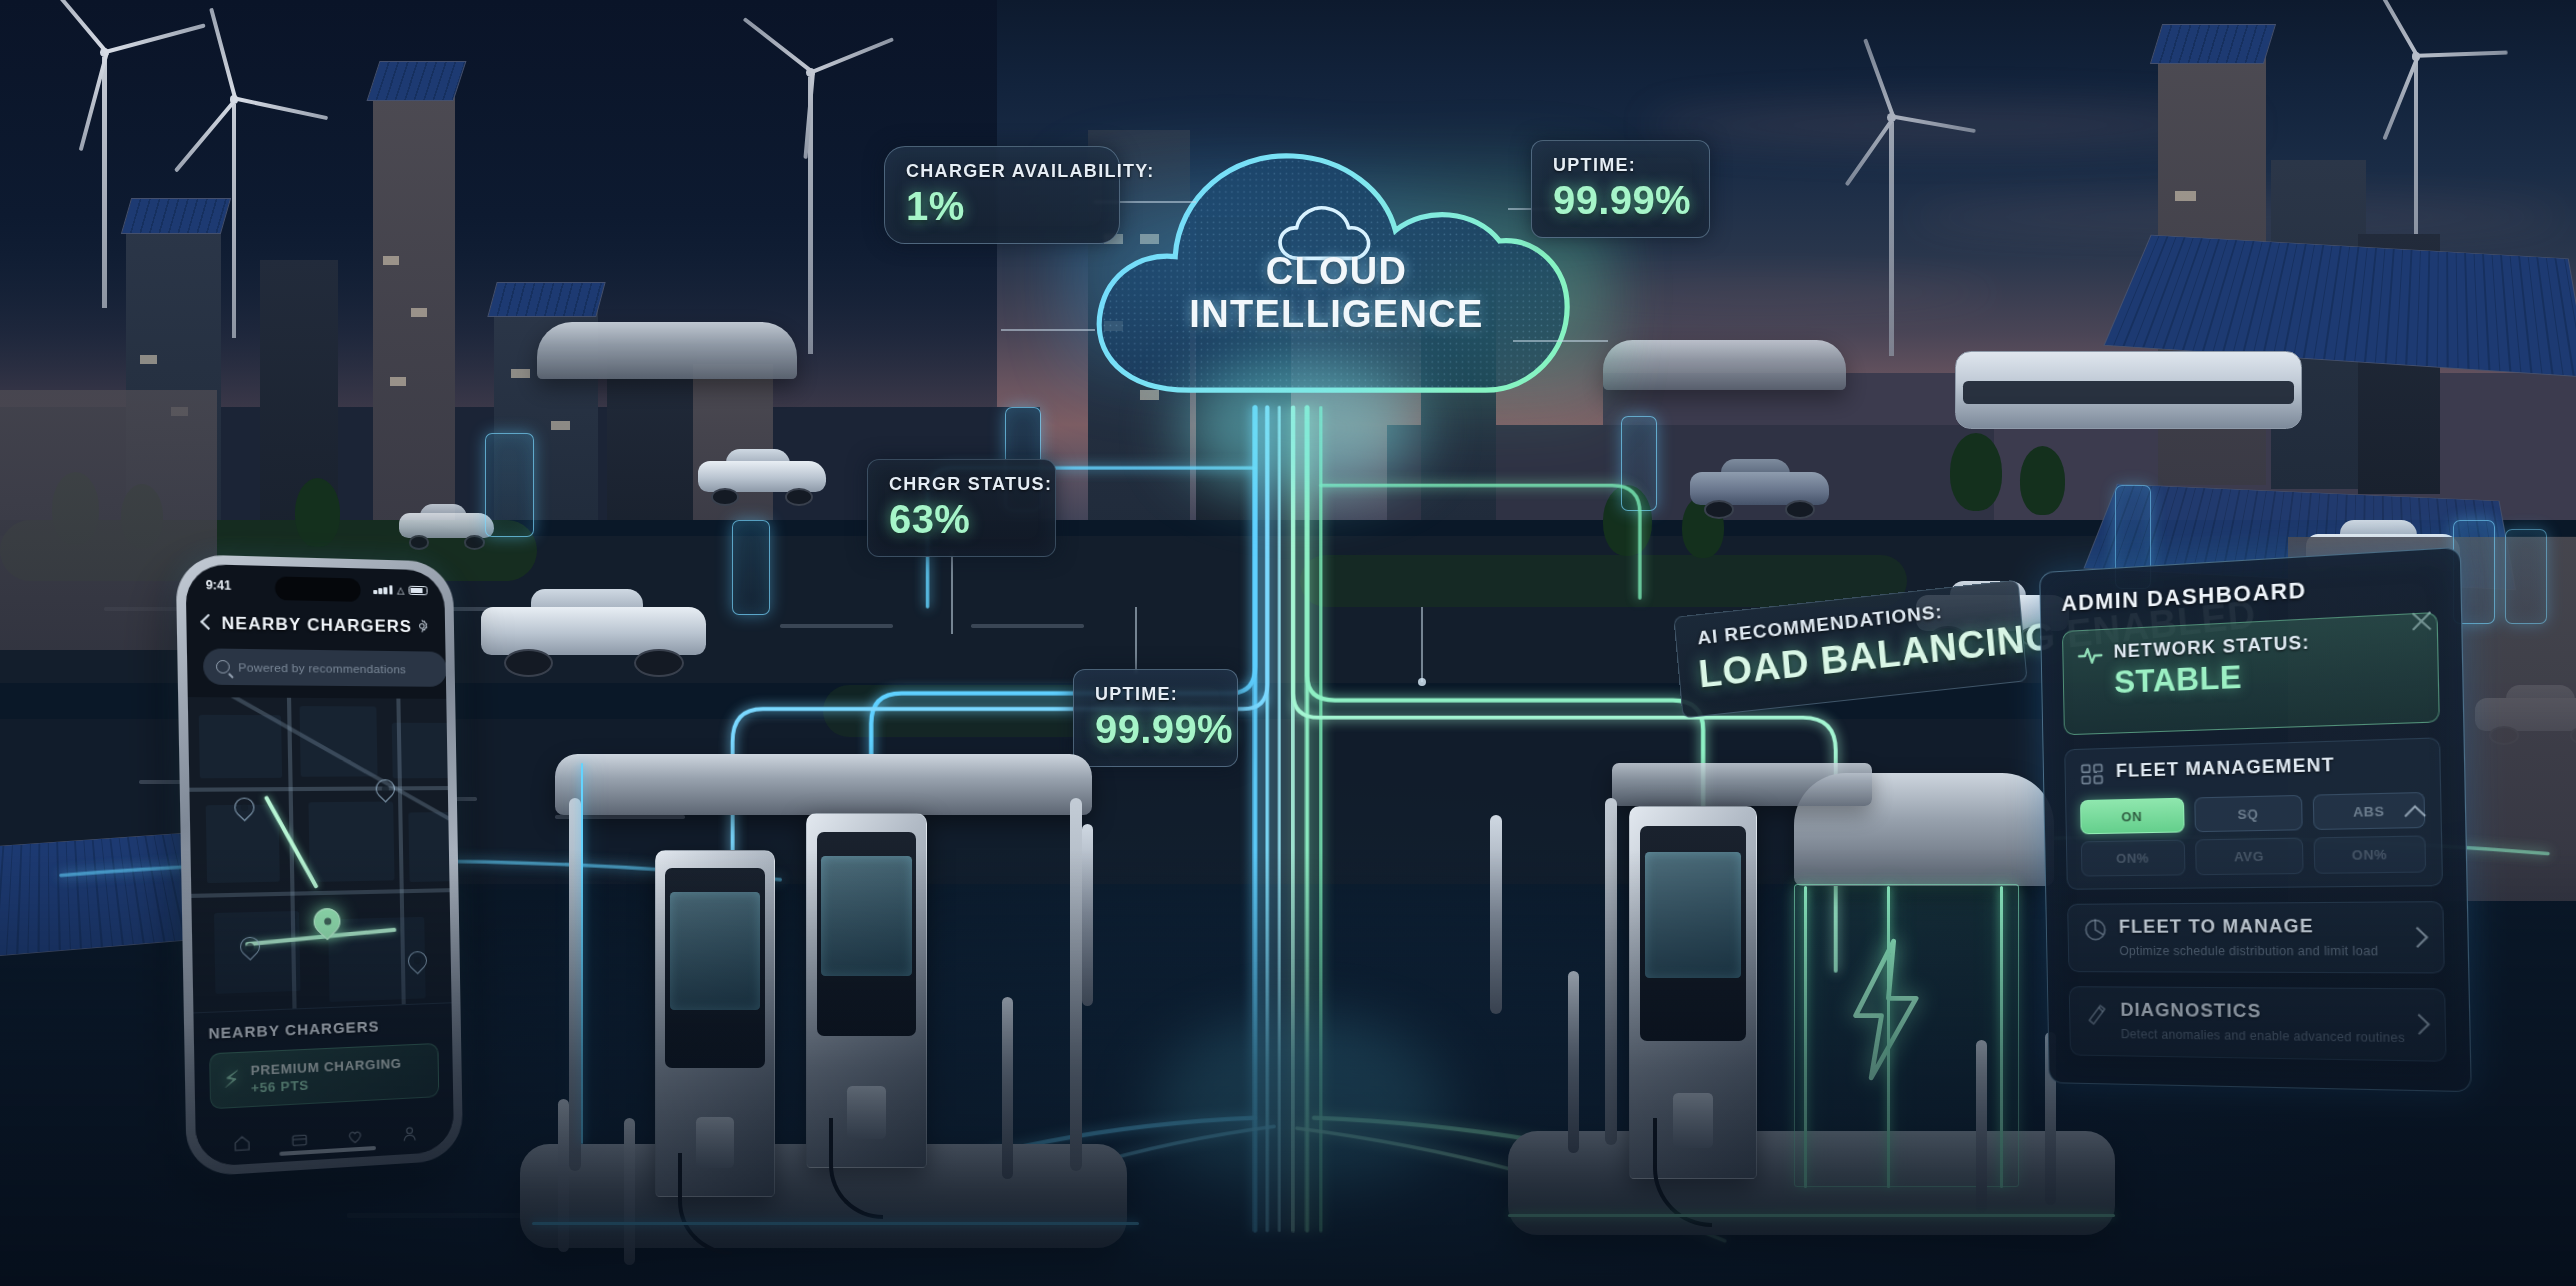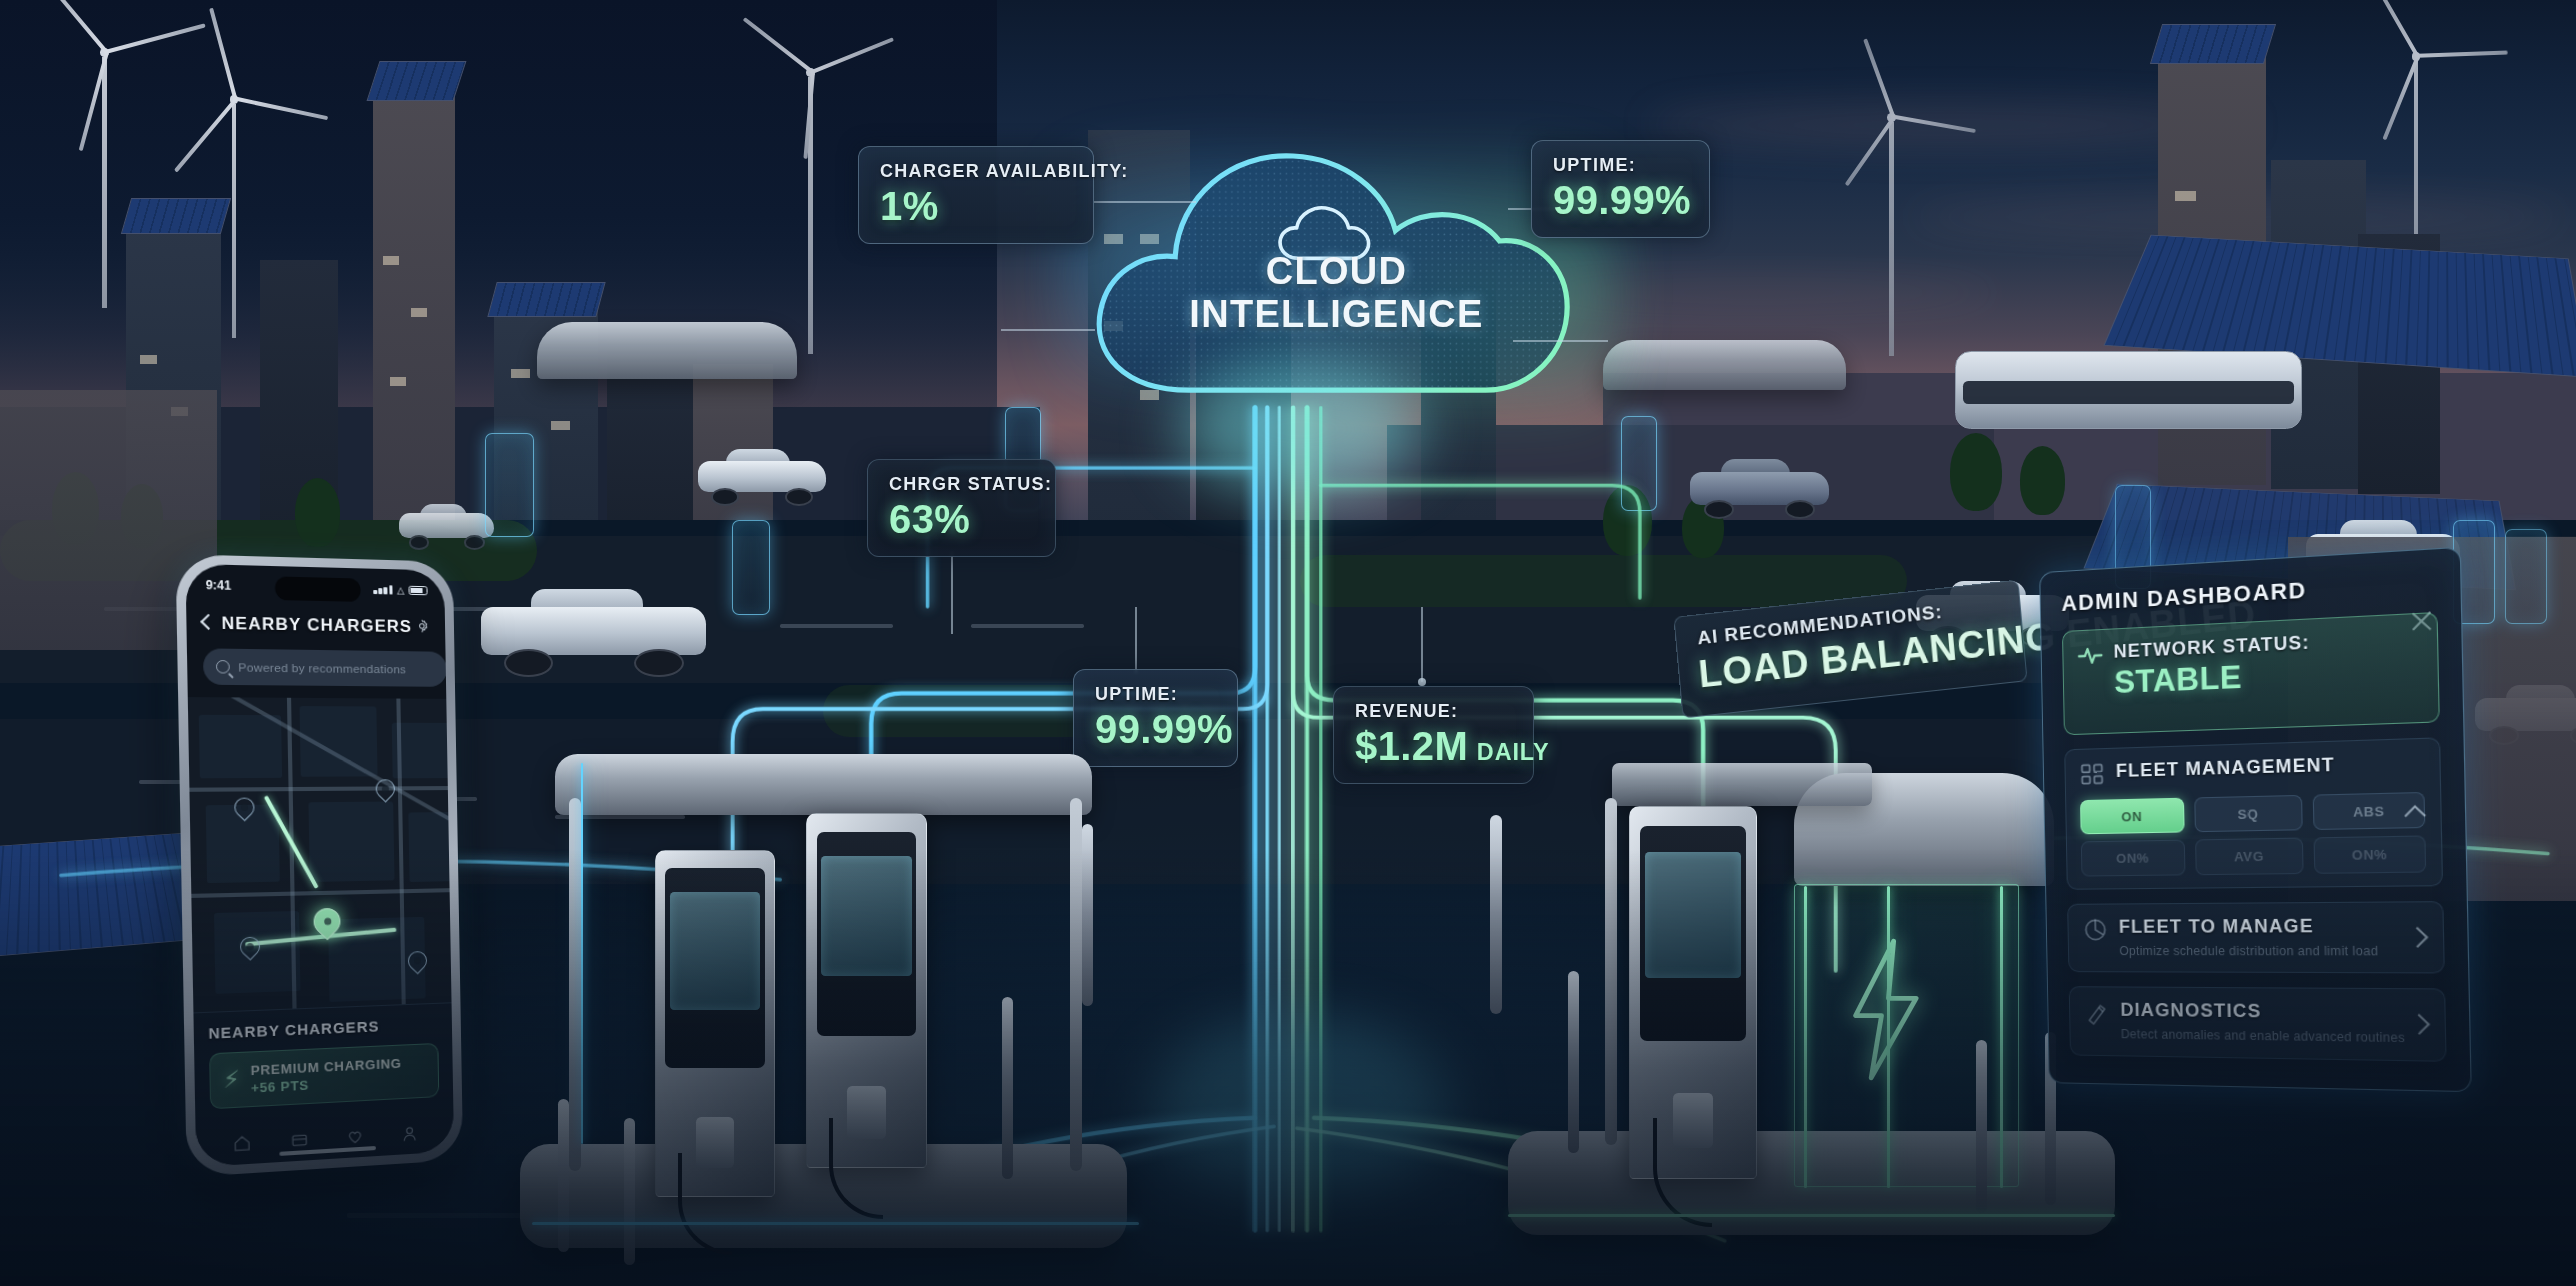--- a/index.html
+++ b/index.html
@@ -573,21 +573,21 @@
 
   <div class="leader" style="left:1094px;top:201px;width:102px;height:1.7px;"></div>
   <div class="leader" style="left:1001px;top:329px;width:94px;height:1.7px;"></div>
   <div class="leader" style="left:1508px;top:208px;width:97px;height:1.7px;"></div>
   <div class="leader" style="left:1513px;top:340px;width:95px;height:1.7px;"></div>
   <div class="leader" style="left:951px;top:551px;width:1.7px;height:83px;"></div>
   <div class="leader" style="left:1135px;top:607px;width:1.7px;height:66px;"></div>
   <div class="leader" style="left:1421px;top:607px;width:1.7px;height:75px;"></div>
   <div class="leader-dot" style="left:1418px;top:678px;"></div>
 
-  <div class="chip" style="left:858px;top:146px;width:236px;">
+  <div class="chip" style="left:884px;top:146px;width:236px;border-radius:21px;">
     <div class="k">CHARGER AVAILABILITY:</div>
     <div class="v">1%</div>
   </div>
 
 
   <div class="chip dark" style="left:867px;top:459px;width:189px;">
     <div class="k">CHRGR STATUS:</div>
     <div class="v">63%</div>
   </div>
 
@@ -595,26 +595,20 @@
     <div class="k">UPTIME:</div>
     <div class="v">99.99%</div>
   </div>
 
 
   <div class="chip" style="left:1073px;top:669px;width:165px;">
     <div class="k">UPTIME:</div>
     <div class="v">99.99%</div>
   </div>
 
-  <div class="chip dark" style="left:1333px;top:686px;width:201px;">
-    <div class="k">REVENUE:</div>
-    <div class="v">
-      <span>$1.2M</span><span class="sm" style="margin-left:8.7px;">DAILY</span>
-    </div>
-  </div>
 
   <div class="ai-banner">
     <div class="l1">AI RECOMMENDATIONS:</div>
     <div class="l2">LOAD BALANCING ENABLED</div>
   </div>
 
   <div class="station" style="left:520px;top:737px;width:641px;height:537px;">
     <div class="plinth" style="left:0;top:407px;width:607px;height:104px;"></div>
     <div class="canopy" style="left:35px;top:17.3px;width:537px;height:61px;"></div>
     <div class="pillar" style="left:49px;top:61px;height:373px;"></div>

